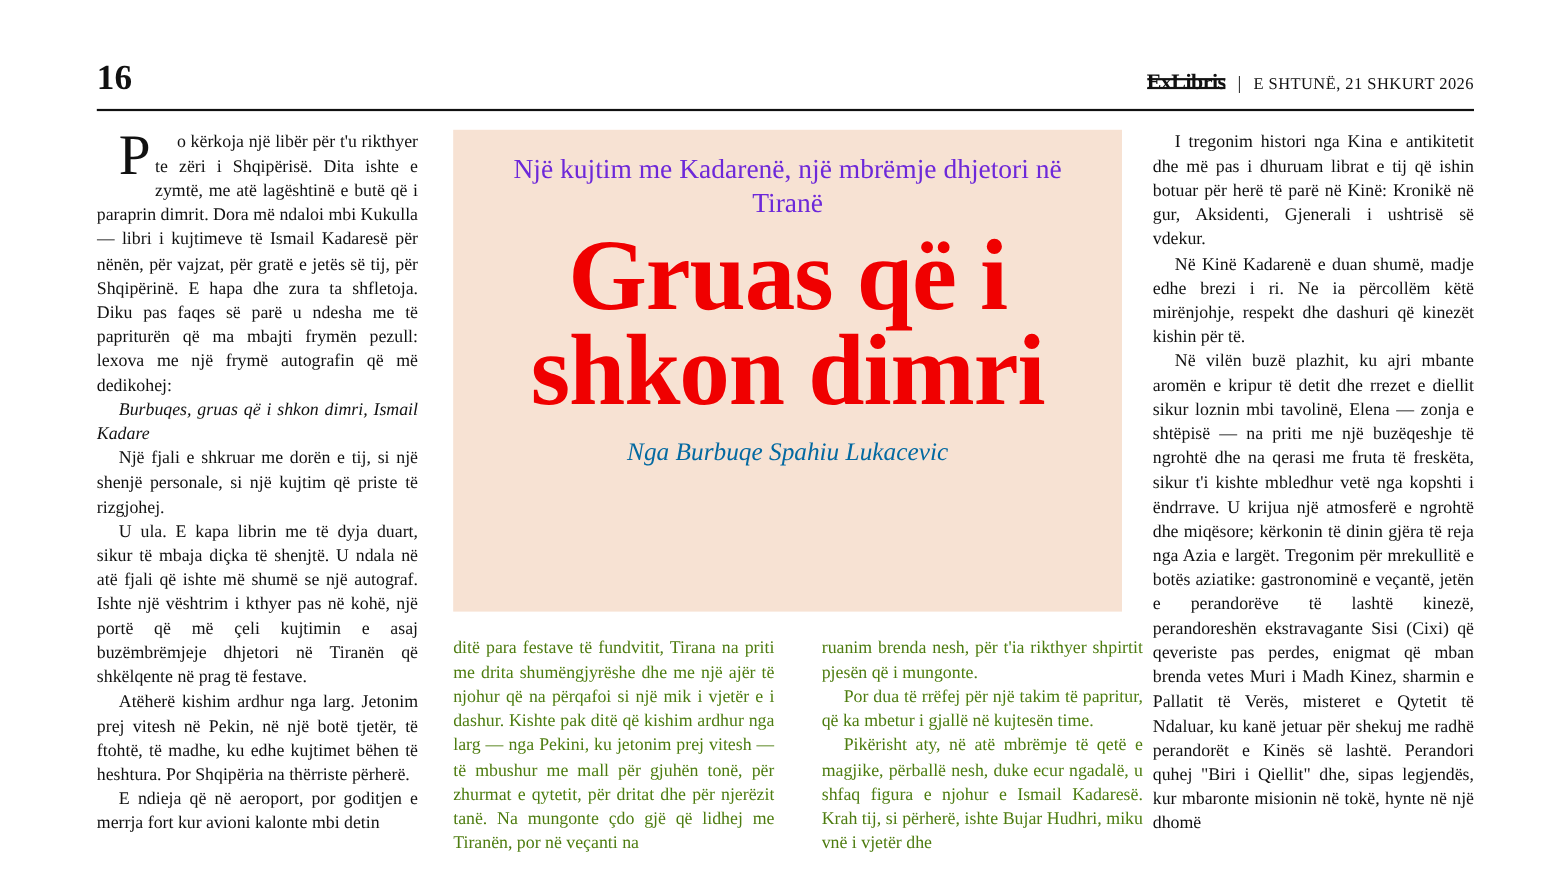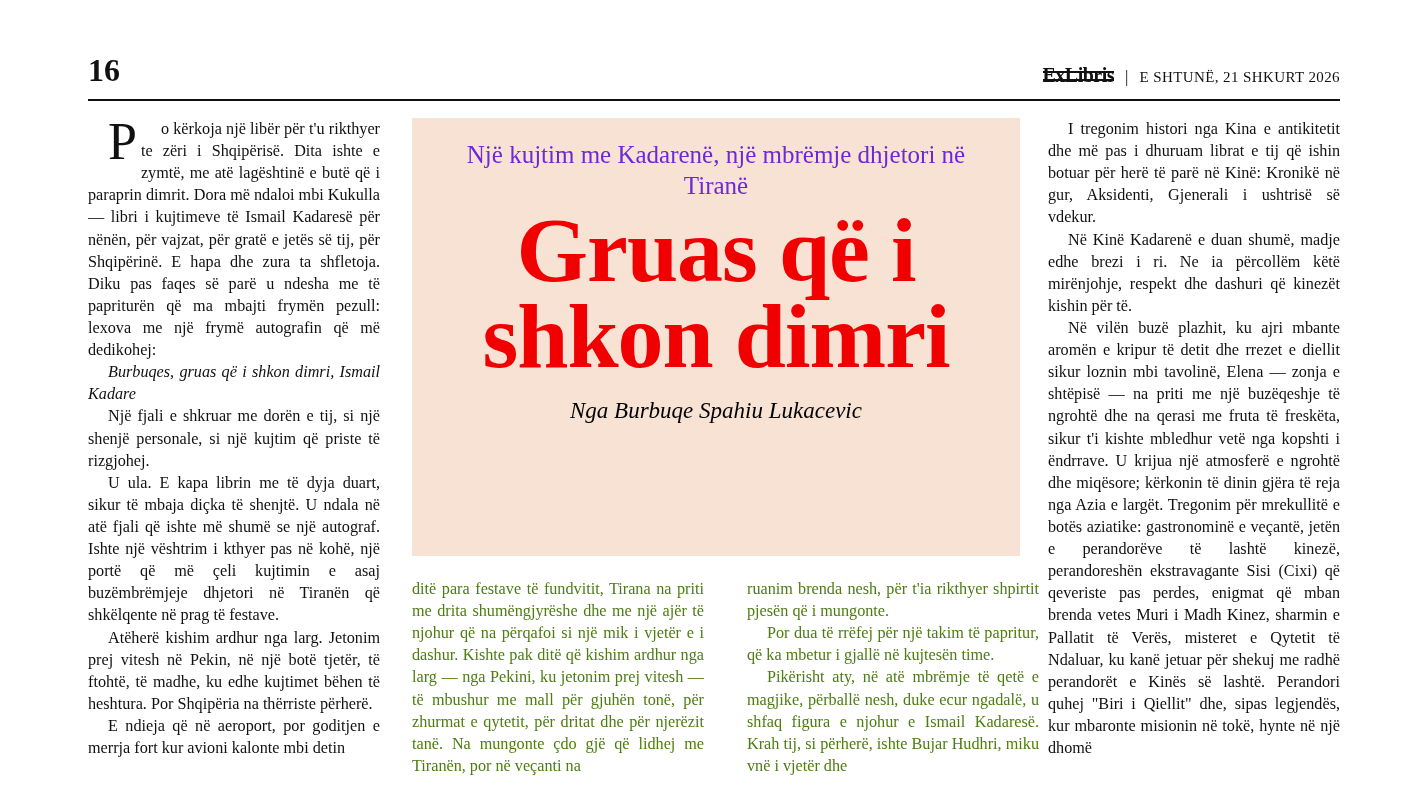--- a/index.html
+++ b/index.html
@@ -147,21 +147,21 @@
     font-size: 92px;
     line-height: 0.94;
     font-weight: bold;
     letter-spacing: -1px;
   }
   .byline {
     margin: 18px 10px 0 10px;
     text-align: center;
     font-style: italic;
     font-size: 23px;
-    color: #000000;
+    color: #0369a1;
   }
 
   
   .lower-col {
     position: absolute;
     top: 578px;
     width: 292px;
     height: 220px;
     overflow: hidden;
     font-size: 16.2px;

